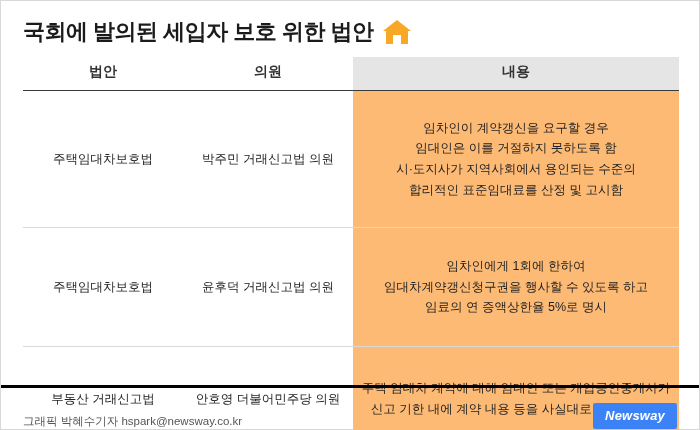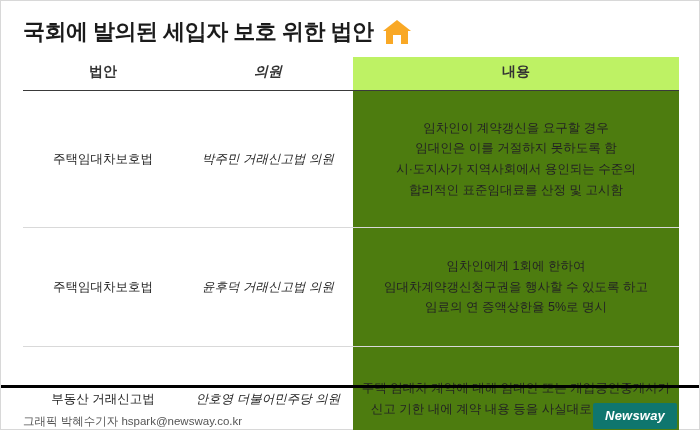--- a/index.html
+++ b/index.html
@@ -65,24 +65,24 @@
   table.data tbody td {
     border-bottom: 1px solid #d9d9d9;
     text-align: center;
     vertical-align: middle;
     font-size: 12.5px;
     color: #232323;
     line-height: 1.65;
     padding: 14px 4px;
   }
   .col-law { width: 160px; }
-  .col-member { width: 170px; font-style: italic; }
-  .col-content { width: 326px; background: #bef264; font-family: Liberation Serif, serif; }
+  .col-member { width: 170px; }
+  .col-content { width: 326px; background: #e5e5e5; font-family: Liberation Serif, serif; }
   tbody td.cell-content {
-    background: #4d7c0f;
+    background: #fdba74;
     font-size: 12.5px;
   }
   tbody tr.row-1 td { height: 108px; }
   tbody tr.row-2 td { height: 90px; }
   tbody tr.row-3 td { height: 76px; }
 
   
   .footer {
     position: absolute;
     left: 0;
@@ -94,21 +94,21 @@
     align-items: flex-end;
     justify-content: space-between;
     padding: 0 22px 0 22px;
     box-sizing: border-box;
   }
   .credit {
     font-size: 11.5px;
     color: #555555;
   }
   .logo {
-    background: #0f766e;
+    background: #3b82f6;
     color: #ffffff;
     font-size: 13px;
     font-weight: bold;
     letter-spacing: 0.2px;
     padding: 5px 12px 6px 12px;
     border-radius: 2px;
     font-style: italic;
   }
 </style>
 </head>

